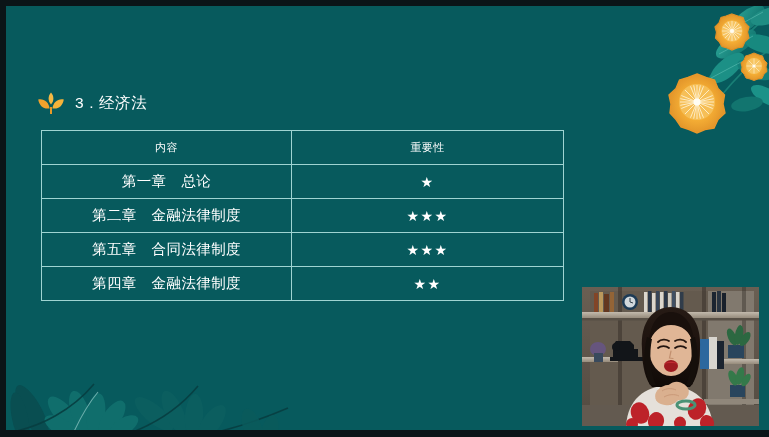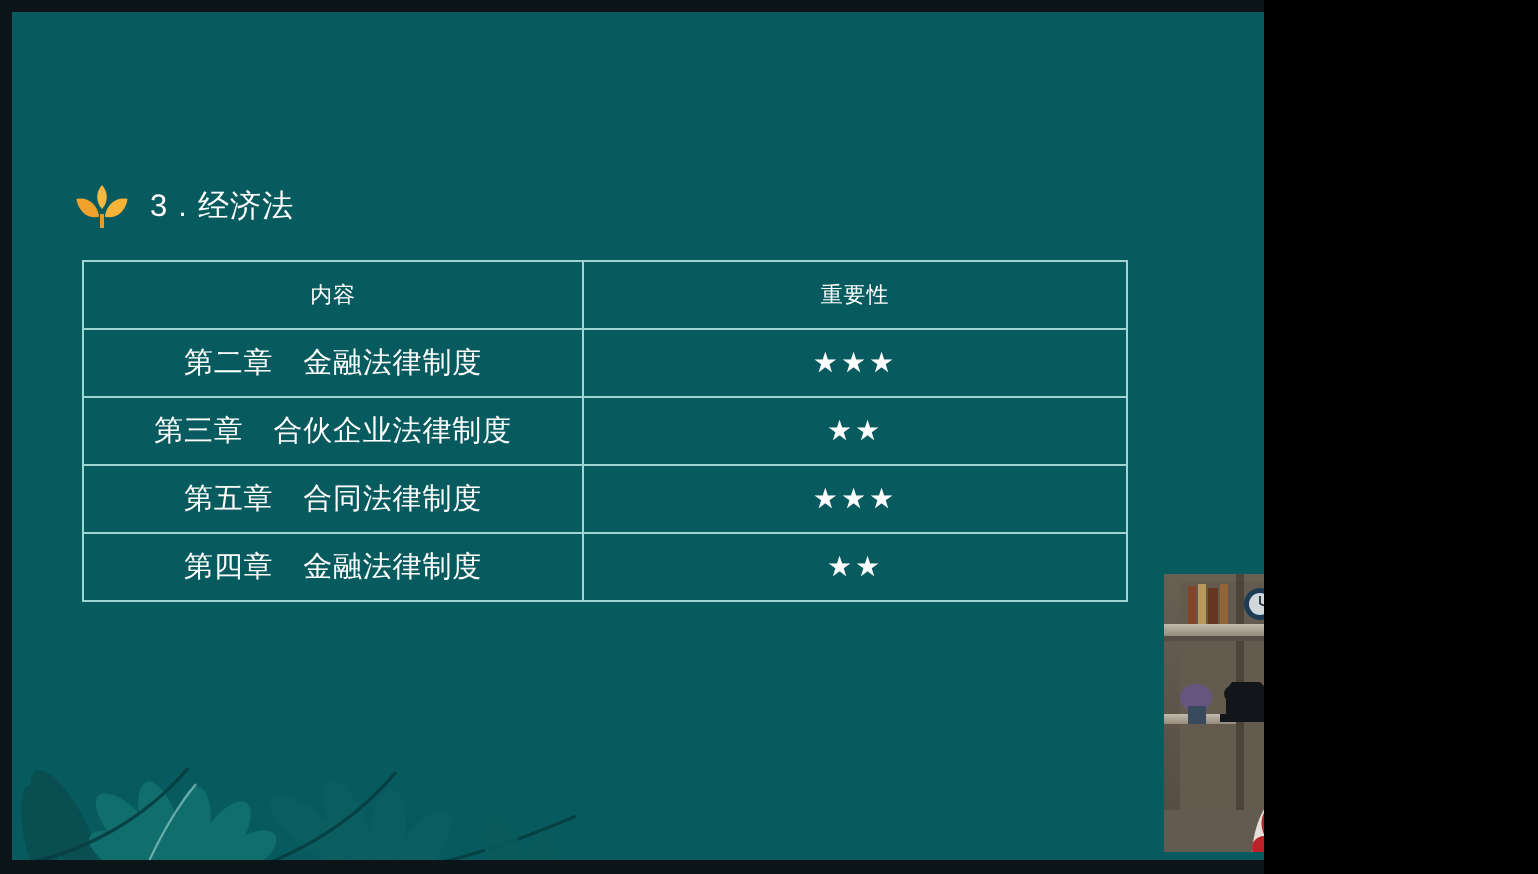--- a/index.html
+++ b/index.html
@@ -10,21 +10,21 @@
   body {
     width: 769px;
     height: 437px;
     overflow: hidden;
     font-family: "Liberation Sans", "DejaVu Sans", sans-serif;
   }
 
   
   #stage {
     position: relative;
-    width: 632px;
+    width: 769px;
     height: 437px;
     background: #0b1418;
     overflow: hidden;
   }
 
   
   #slide {
     position: absolute;
     left: 6px;
     top: 6px;
@@ -244,26 +244,26 @@
         <col class="col-importance">
       </colgroup>
       <thead>
         <tr>
           <th>内容</th>
           <th>重要性</th>
         </tr>
       </thead>
       <tbody>
         <tr>
+          <td class="chapter-cell">第一章　总论</td>
+          <td><span class="stars">★</span></td>
+        </tr>
+        <tr>
           <td class="chapter-cell">第二章　金融法律制度</td>
           <td><span class="stars">★★★</span></td>
-        </tr>
-        <tr>
-          <td class="chapter-cell">第三章　合伙企业法律制度</td>
-          <td><span class="stars">★★</span></td>
         </tr>
         <tr>
           <td class="chapter-cell">第五章　合同法律制度</td>
           <td><span class="stars">★★★</span></td>
         </tr>
         <tr>
           <td class="chapter-cell">第四章　金融法律制度</td>
           <td><span class="stars">★★</span></td>
         </tr>
       </tbody>

